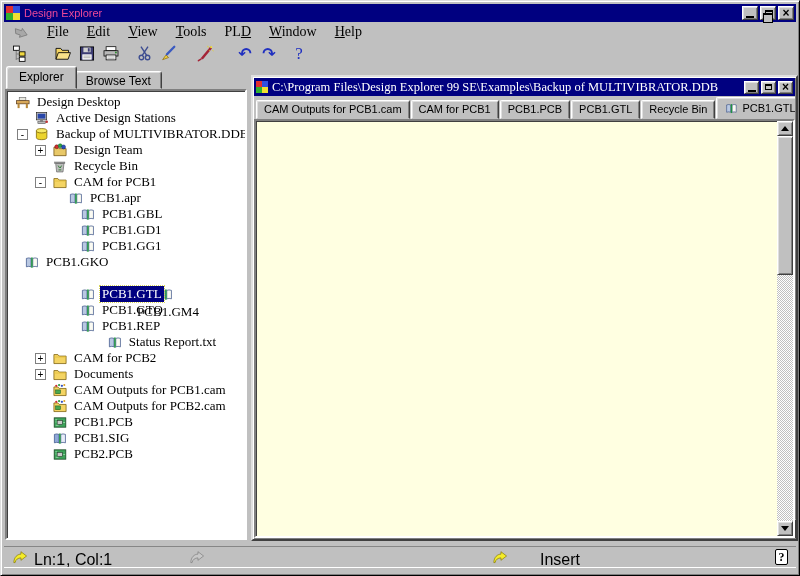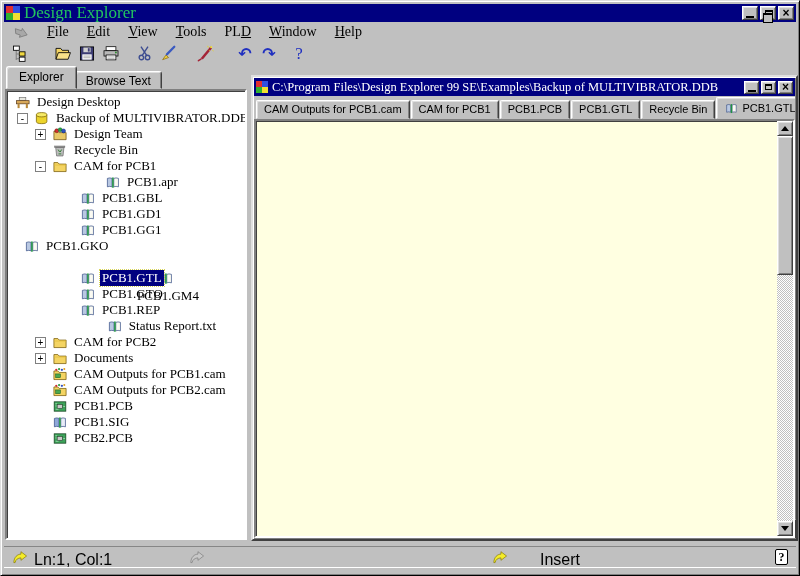--- a/index.html
+++ b/index.html
@@ -13,21 +13,21 @@
   
   .raised { border:1px solid; border-color:#fff #404040 #404040 #fff;
             box-shadow: inset 1px 1px 0 #dfdfdf, inset -1px -1px 0 #808080; background:#c0c0c0; }
 
   
   .titlebar { position:absolute; left:3px; top:3px; right:3px; height:18px;
               background:#000080; display:flex; align-items:center; padding:0 2px; }
   .app-icon { width:14px; height:14px; display:grid; grid-template-columns:7px 7px; grid-template-rows:7px 7px; margin-right:4px; }
   .app-icon i:nth-child(1){background:#e03030;} .app-icon i:nth-child(2){background:#3050e0;}
   .app-icon i:nth-child(3){background:#30b030;} .app-icon i:nth-child(4){background:#f0e030;}
-  .title-text { color:#22c55e; font-family:Liberation Serif, serif; font-size:17px; flex:1; white-space:nowrap; overflow:hidden; }
+  .title-text { color:#ec4899; font-family:Liberation Sans, sans-serif; font-size:11px; flex:1; white-space:nowrap; overflow:hidden; }
   .win-controls { display:flex; gap:2px; }
   .winbtn { width:16px; height:14px; position:relative; display:flex; align-items:center; justify-content:center;
             font-size:10px; font-weight:bold; color:#000; }
   .glyph-min { width:8px; height:2px; background:#000; margin-top:7px; }
   .glyph-restore { width:8px; height:7px; border:1px solid #000; border-top-width:2px; position:relative; background:#c0c0c0; margin-left:2px; }
   .glyph-restore:before { content:""; position:absolute; left:-3px; top:1px; width:8px; height:7px; border:1px solid #000; border-top-width:2px; background:#c0c0c0; }
   .glyph-close { font-size:12px; line-height:10px; font-weight:bold; }
 
   
   .menubar { position:absolute; left:3px; top:22px; right:3px; height:18px; display:flex; align-items:center; }
@@ -309,20 +309,29 @@
   <div class="tree-panel">
     <div class="tree-row has-icon" style="padding-left: 8px;">
 
         <span class="tree-icon"><svg>
             <use href="#i-desktop" width="16" height="15"></use>
           </svg></span>
         <span class="tree-label">Design Desktop</span>
       </div>
       <div class="tree-row has-icon" style="padding-left: 10px;">
         <span class="expand-slot">
+          <span class="expand-box hidden"></span>
+        </span>
+        <span class="tree-icon"><svg>
+            <use href="#i-station" width="16" height="15"></use>
+          </svg></span>
+        <span class="tree-label">Active Design Stations</span>
+      </div>
+      <div class="tree-row has-icon" style="padding-left: 10px;">
+        <span class="expand-slot">
           <span class="expand-box">-</span>
         </span>
         <span class="tree-icon"><svg>
             <use href="#i-db" width="16" height="15"></use>
           </svg></span>
         <span class="tree-label">Backup of MULTIVIBRATOR.DDB</span>
       </div>
       <div class="tree-row has-icon" style="padding-left: 28px;">
         <span class="expand-slot">
           <span class="expand-box">+</span>
@@ -343,21 +352,21 @@
       </div>
       <div class="tree-row has-icon" style="padding-left: 28px;">
         <span class="expand-slot">
           <span class="expand-box">-</span>
         </span>
         <span class="tree-icon"><svg>
             <use href="#i-folder" width="16" height="15"></use>
           </svg></span>
         <span class="tree-label">CAM for PCB1</span>
       </div>
-      <div class="tree-row has-icon" style="padding-left: 81px;">
+      <div class="tree-row has-icon" style="padding-left: 44px;">
         <span class="expand-slot">
           <span class="expand-box hidden"></span>
         </span>
         <span class="tree-icon"><svg>
             <use href="#i-doc" width="16" height="15"></use>
           </svg></span>
         <span class="tree-label">PCB1.apr</span>
       </div>
       <div class="tree-row has-icon" style="padding-left: 56px;">
         <span class="expand-slot">

